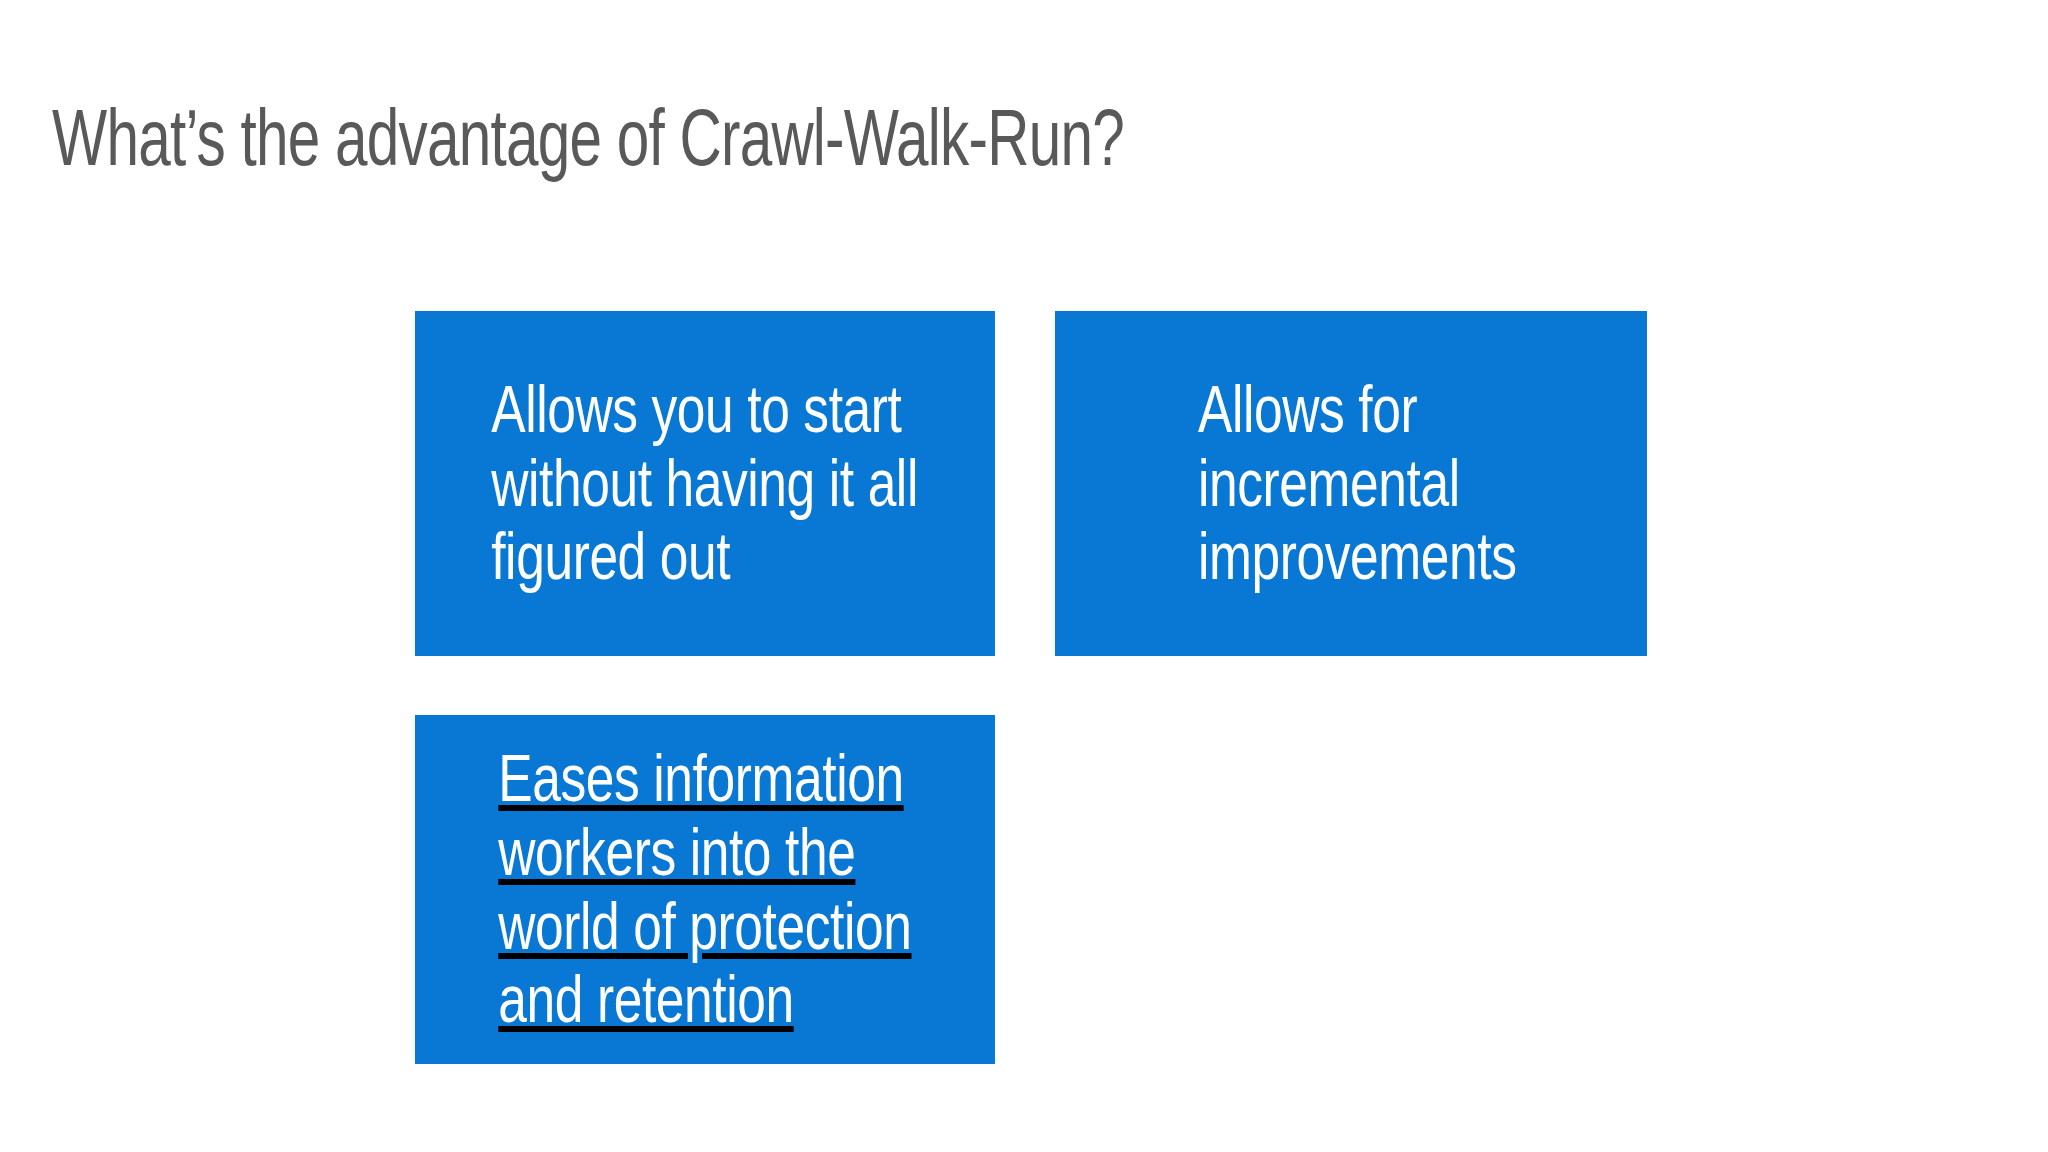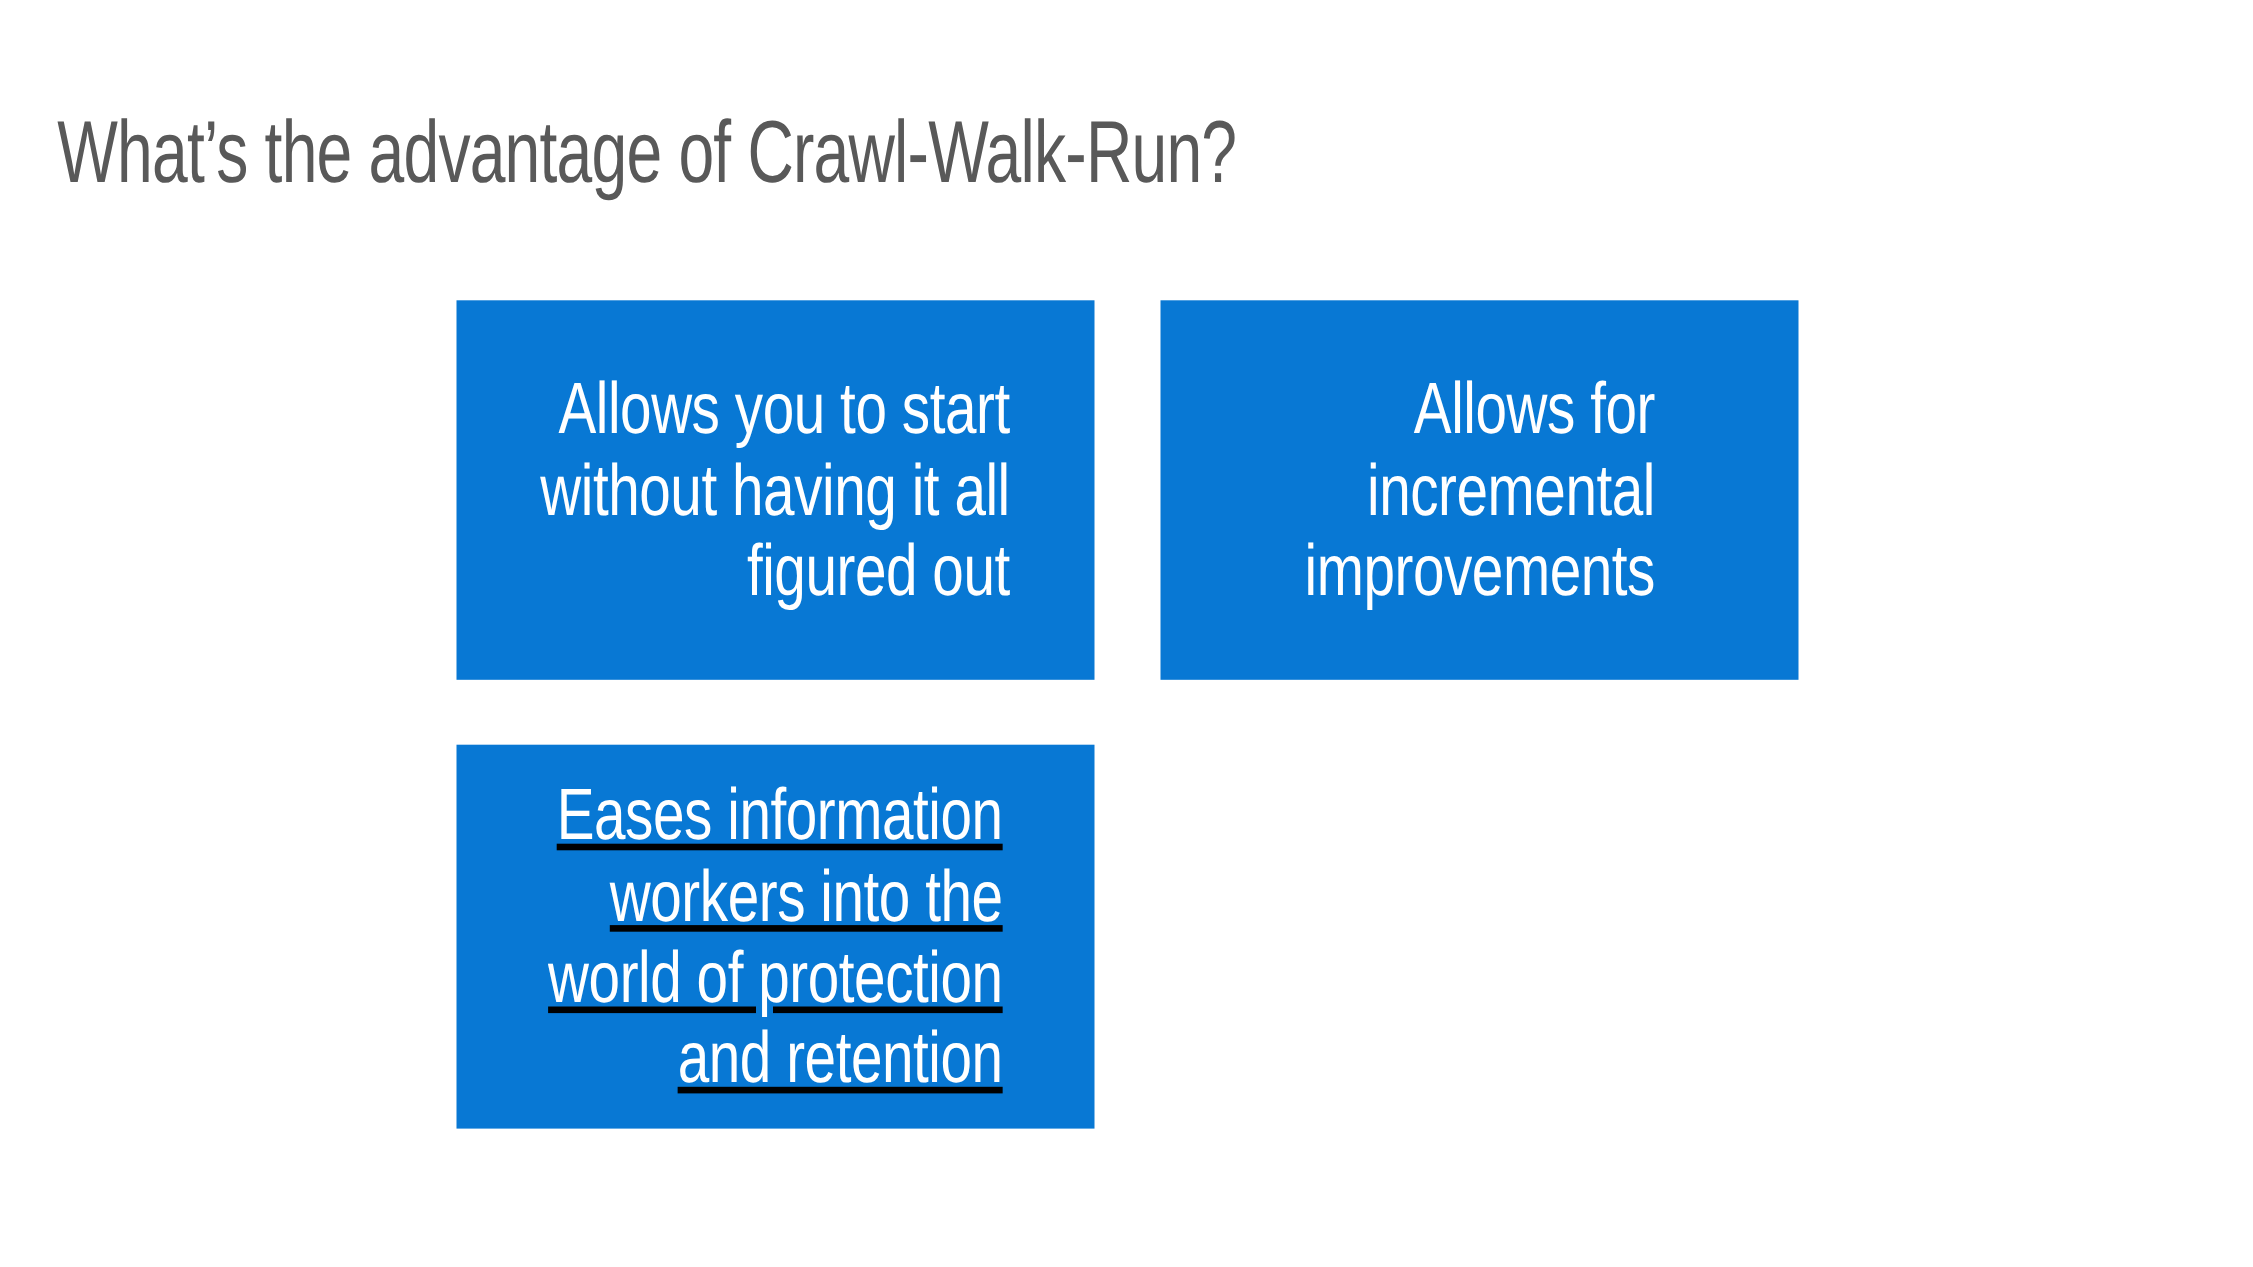--- a/index.html
+++ b/index.html
@@ -29,26 +29,27 @@
     transform: scaleX(0.73);
     transform-origin: left center;
   }
   .box {
     position: absolute;
     width: 580px;
     background: var(--accent-blue, #0878d4);
     display: flex;
     align-items: center;
     justify-content: center;
-    text-align: right;
+    text-align: left;
+    margin-top: 38px;
   }
   .box-top    { top: 273px; height: 345px; }
   .box-bottom { top: 677px; height: 349px; text-decoration: underline; }
   .box-left   { left: 415px; }
-  .box-right  { left: 1055px; }
+  .box-right  { left: 1055px; padding-left: 12px; }
   .box-text {
     display: inline-block;
     color: var(--box-text, #ffffff);
     font-size: 66px;
     font-weight: 300;
     line-height: 1.12;
     white-space: pre-line;
     letter-spacing: -0.5px;
     transform: scaleX(0.78);
     transform-origin: center center;

